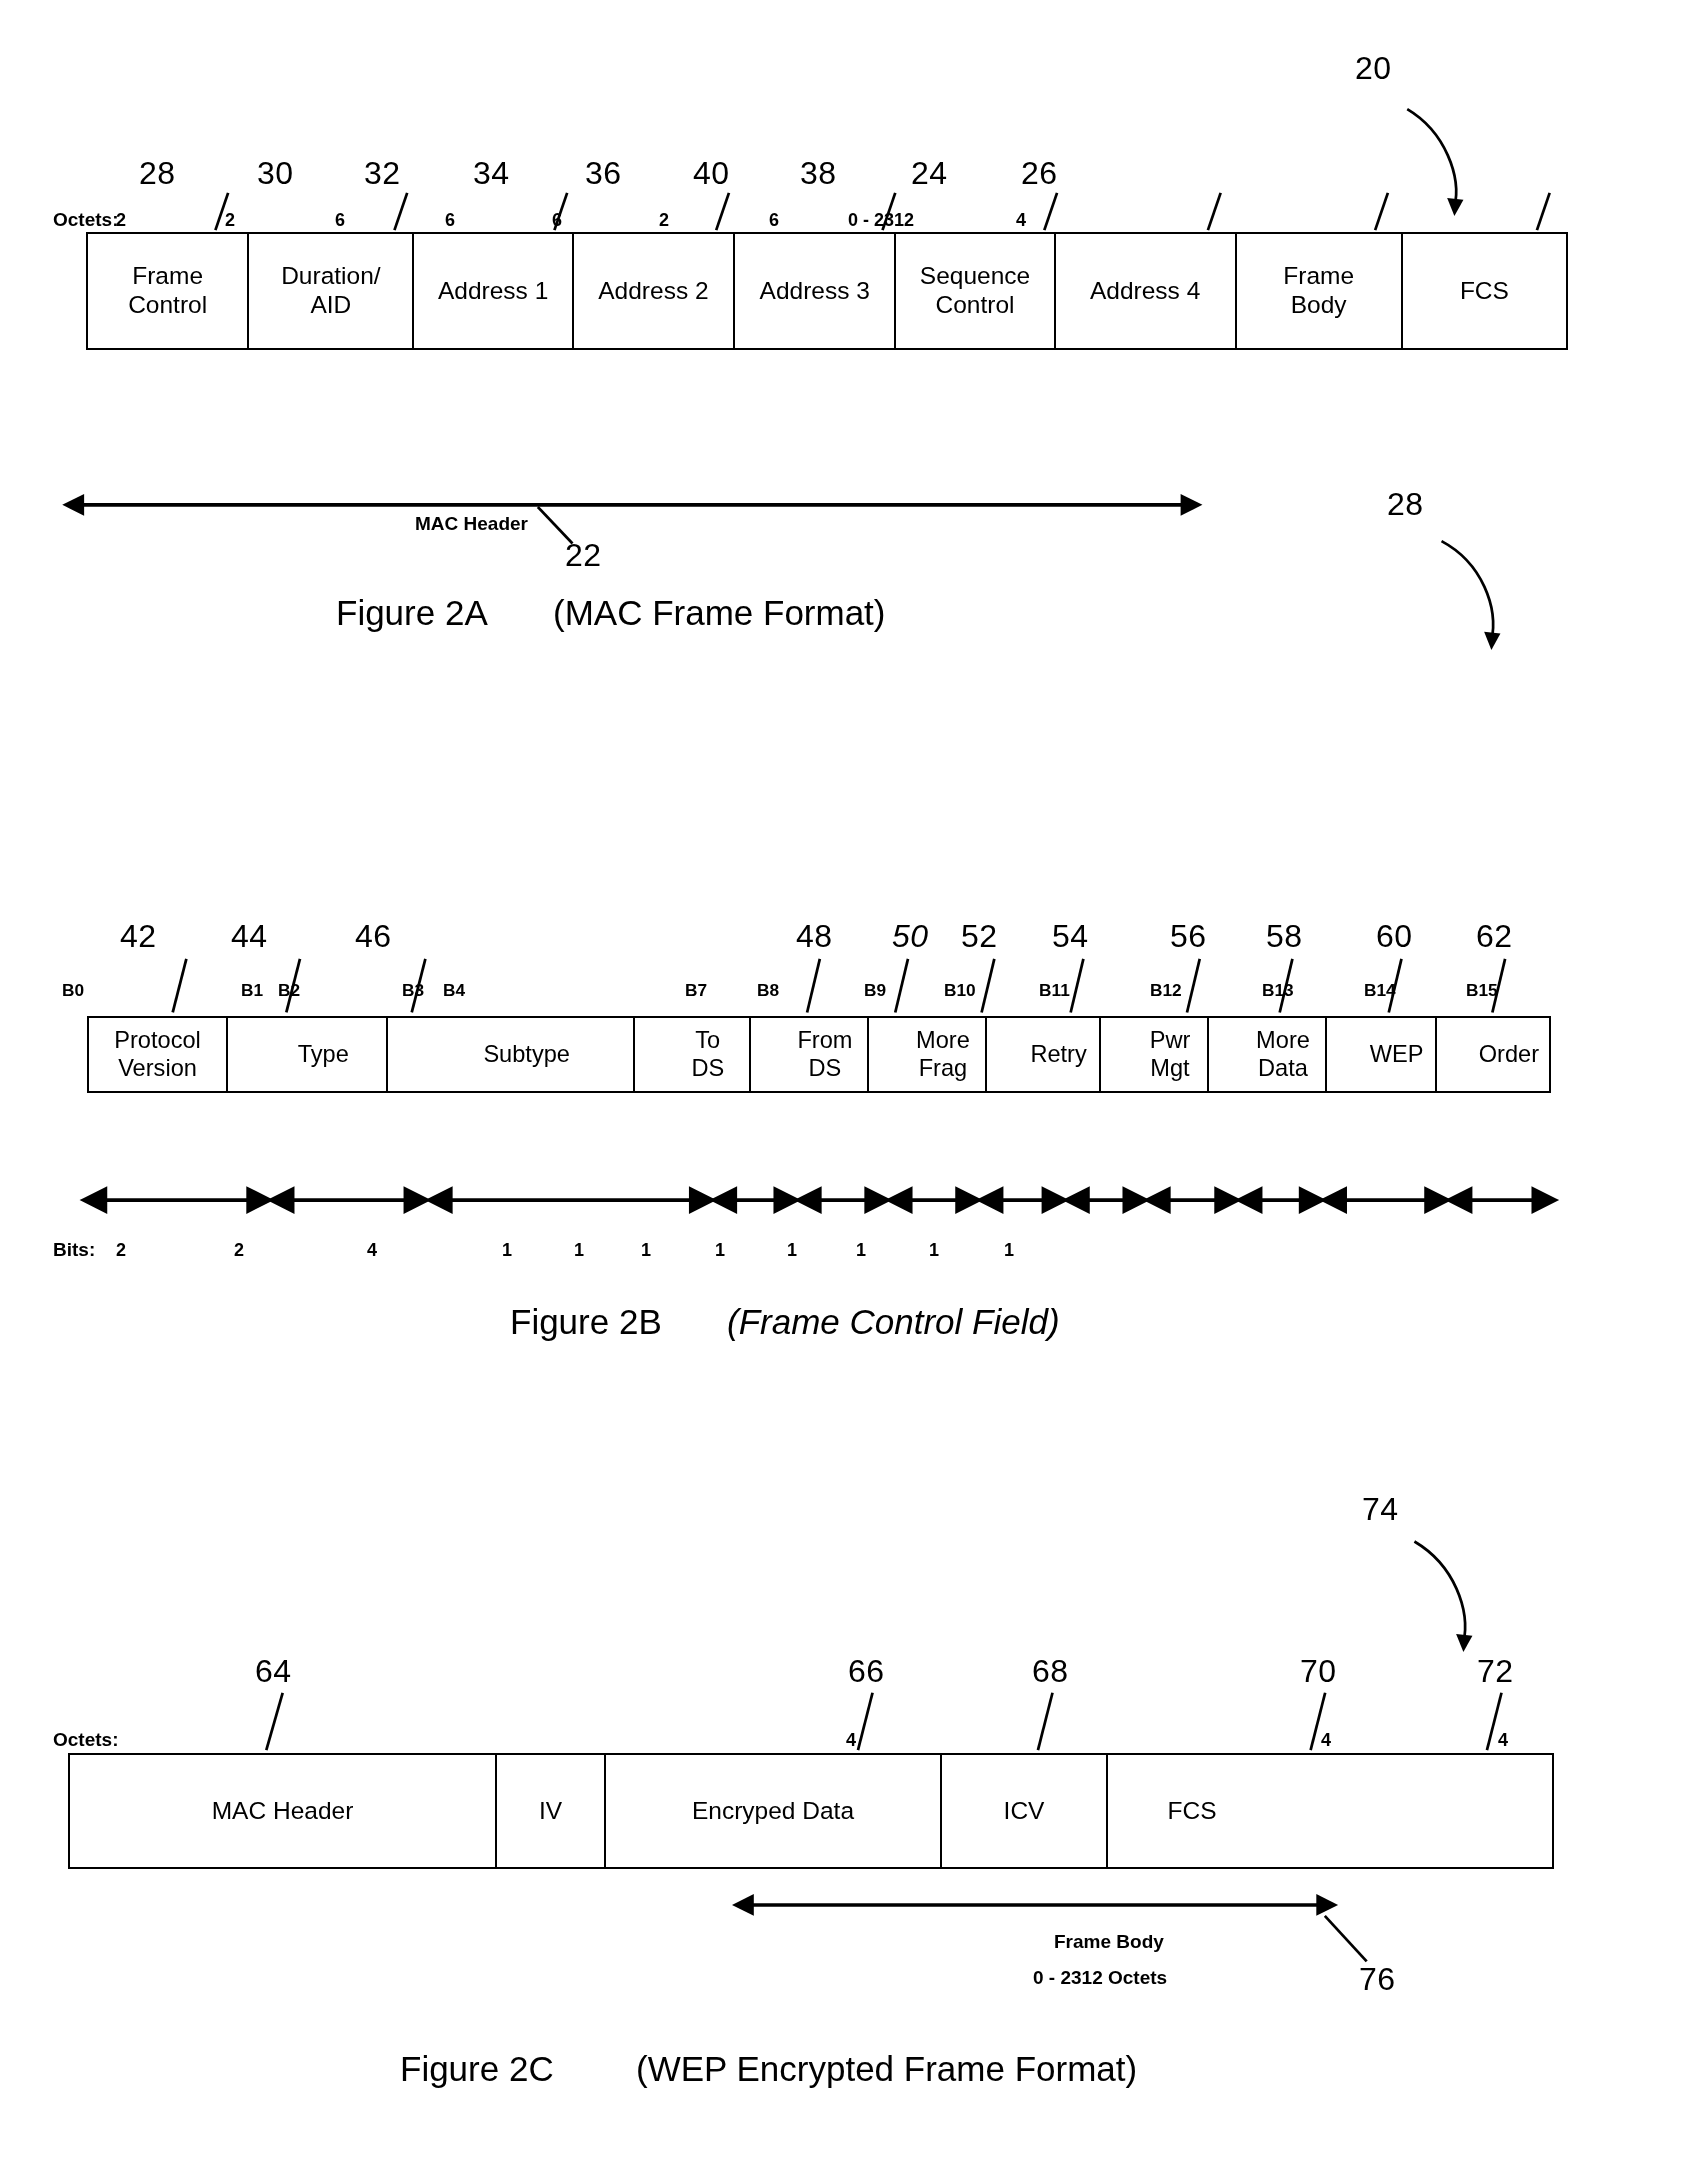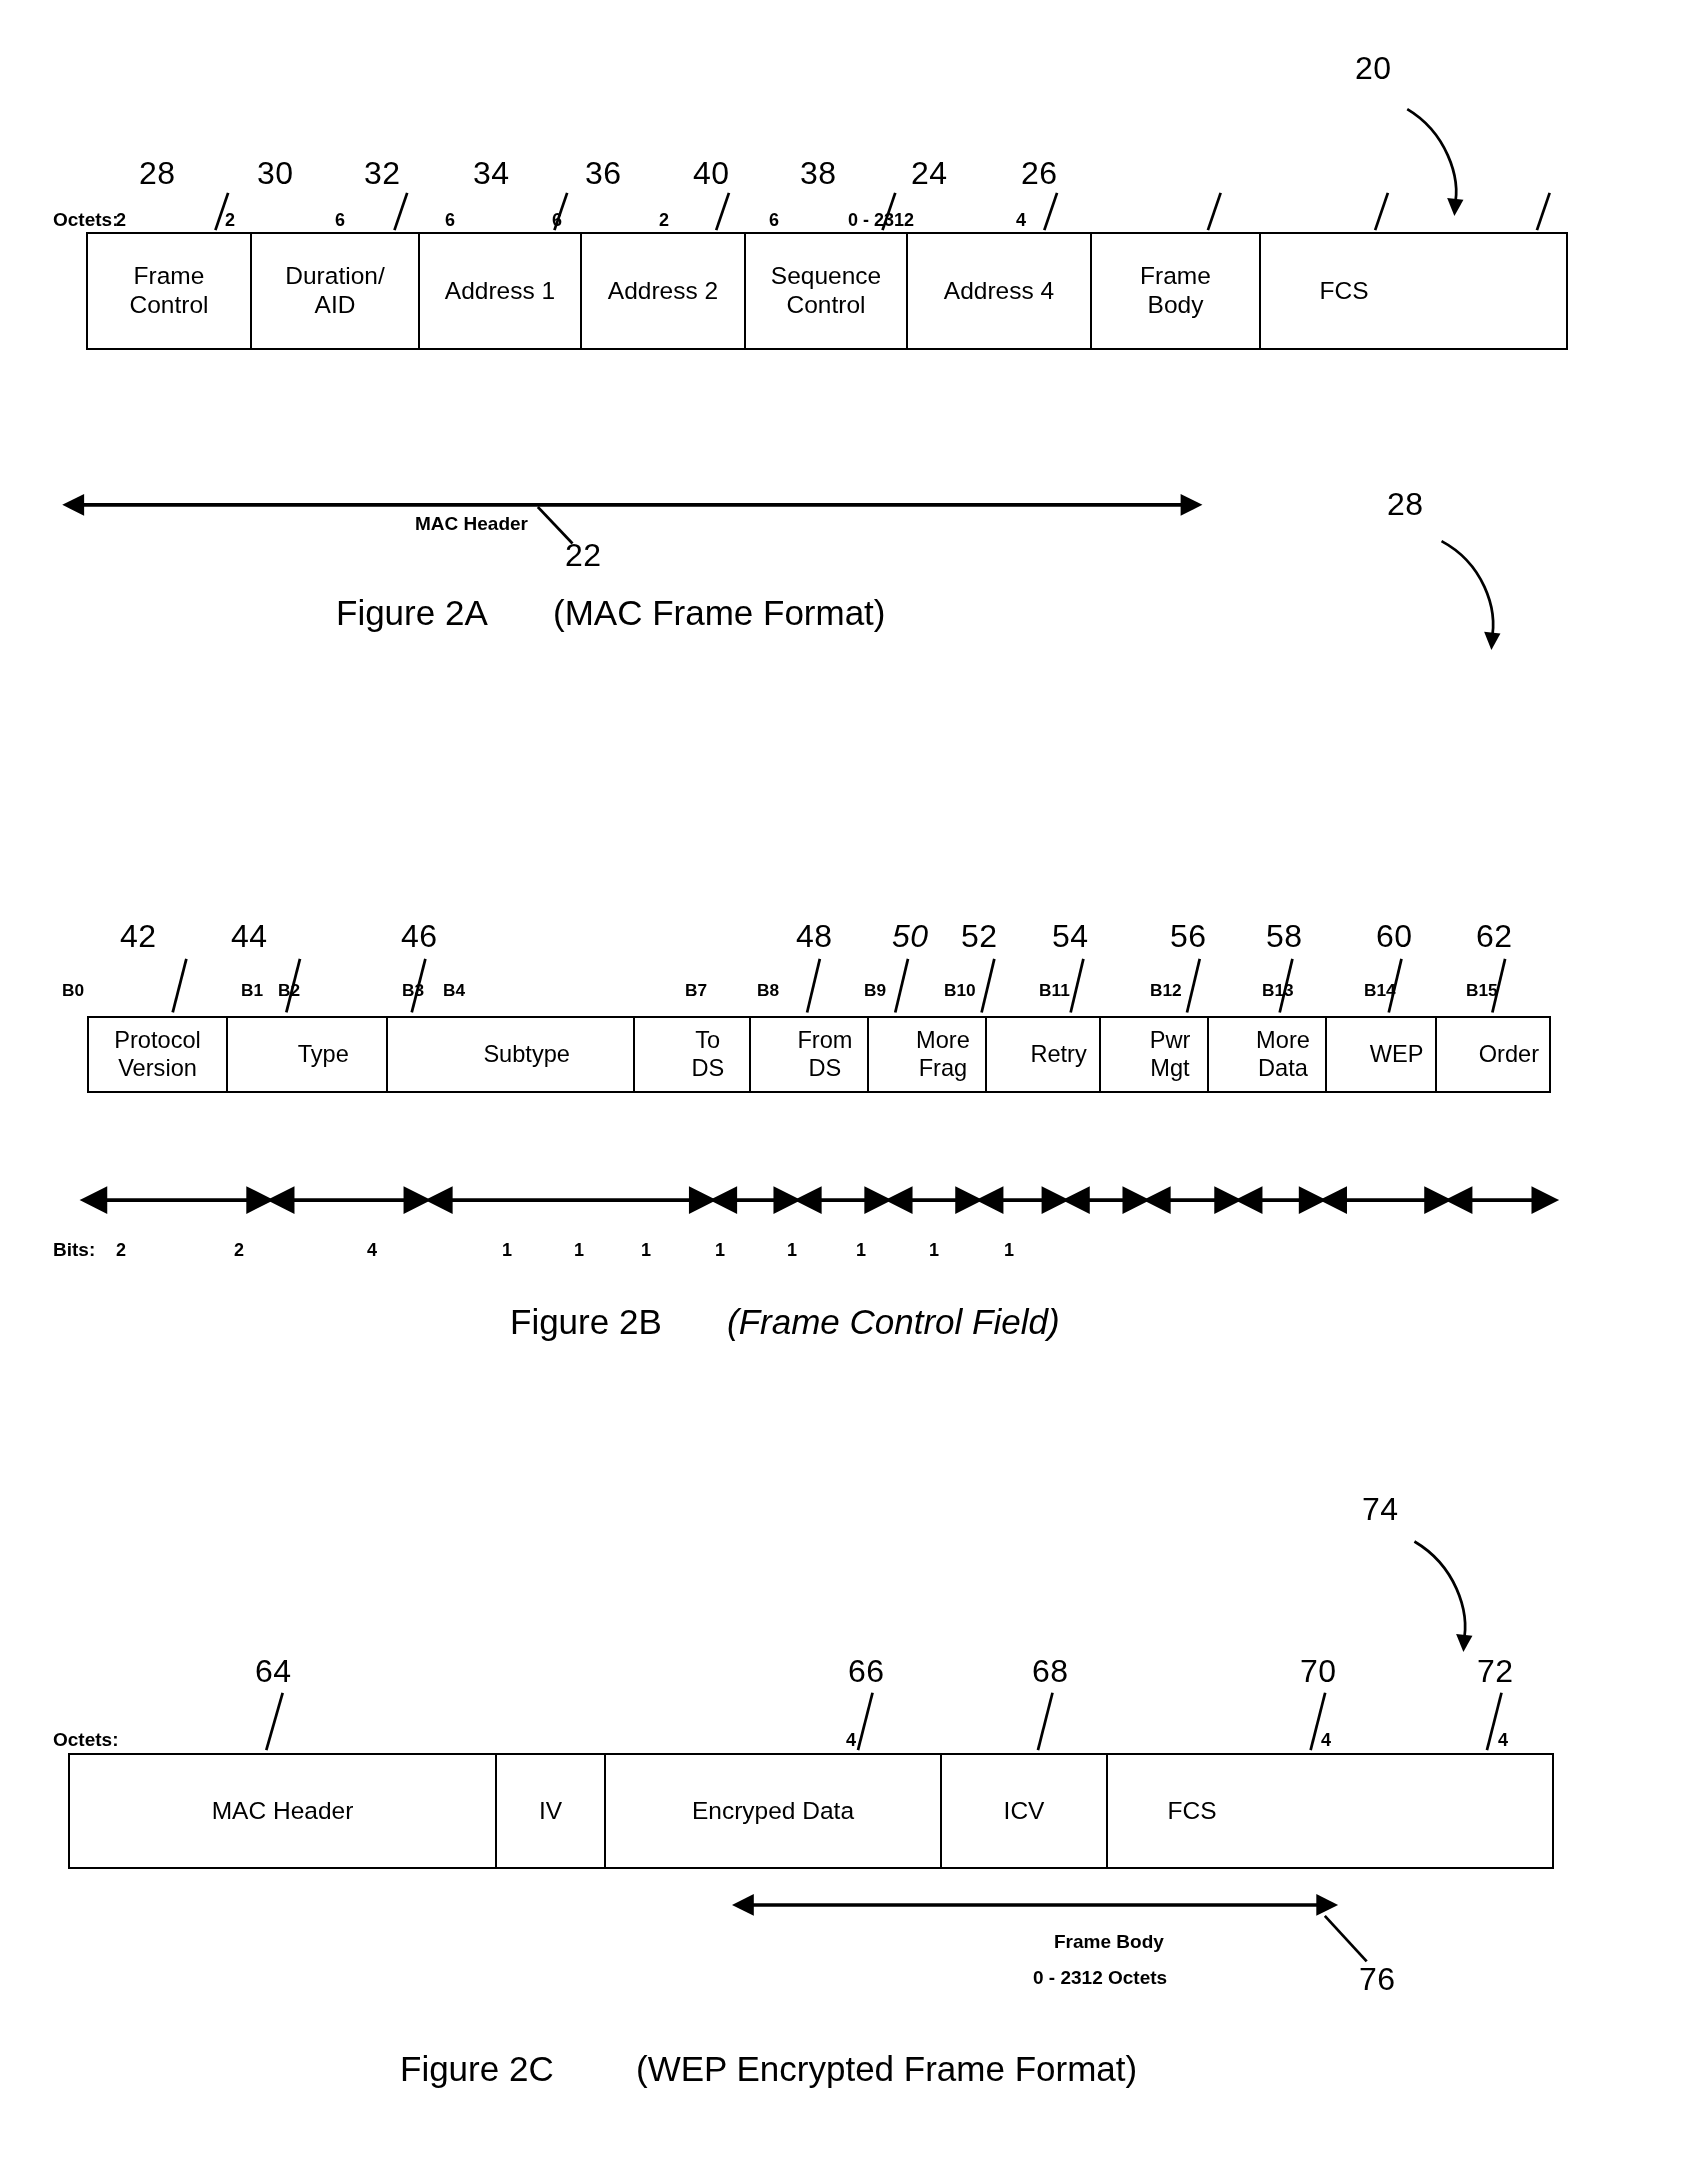--- a/index.html
+++ b/index.html
@@ -146,20 +146,25 @@
     <div class="cell" style="width:162px;">
       <div>
           <span>Address 1</span>
         </div>
     </div>
     <div class="cell" style="width:164px;">
       <div>
           <span>Address 2</span>
         </div>
     </div>
+    <div class="cell" style="width:164px;">
+      <div>
+          <span>Address 3</span>
+        </div>
+    </div>
     <div class="cell" style="width:162px;">
       <div>
           <span>Sequence</span>
           <span>Control</span>
         </div>
     </div>
     <div class="cell" style="width:184px;">
       <div>
           <span>Address 4</span>
         </div>
@@ -195,21 +200,21 @@
 <div class="fig" style="left:0; top:0; width:1706px; height:1382px;">
 
   <div class="reftag" style="left:1387px; top:486px;">28</div>
   <svg style="position:absolute; left:1346px; top:523px;" width="182" height="145" viewBox="0 0 200 160">
     <path d="M 105 20 C 150 44, 168 94, 160 130" stroke="#000" stroke-width="3" fill="none"></path>
     <polygon points="160,140 152,120 170,122" fill="#000"></polygon>
   </svg>
 
   <div class="reftag" style="left:120px; top:918px;">42</div>
   <div class="reftag" style="left:231px; top:918px;">44</div>
-  <div class="reftag" style="left:355px; top:918px;margin-left:46px;">46</div>
+  <div class="reftag" style="left:355px; top:918px;">46</div>
   <div class="reftag" style="left:796px; top:918px;">48</div>
   <div class="reftag" style="left:892px; top:918px;font-style:italic;">50</div>
   <div class="reftag" style="left:961px; top:918px;">52</div>
   <div class="reftag" style="left:1052px; top:918px;">54</div>
   <div class="reftag" style="left:1170px; top:918px;">56</div>
   <div class="reftag" style="left:1266px; top:918px;">58</div>
   <div class="reftag" style="left:1376px; top:918px;">60</div>
   <div class="reftag" style="left:1476px; top:918px;">62</div>
 
   <svg style="position:absolute; left:0; top:0;" width="1706" height="1027" viewBox="0 0 1877 1130">

